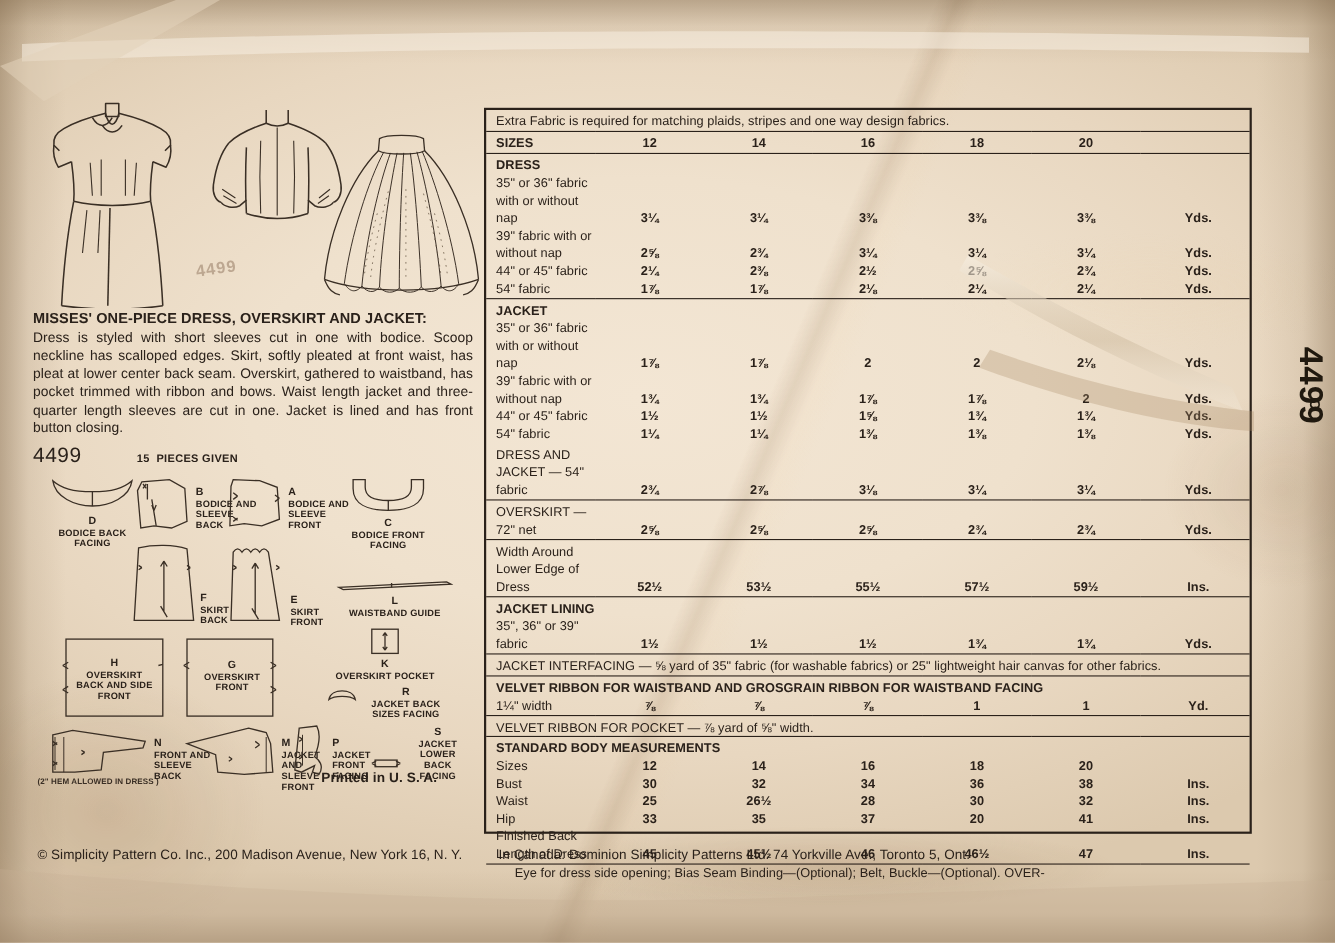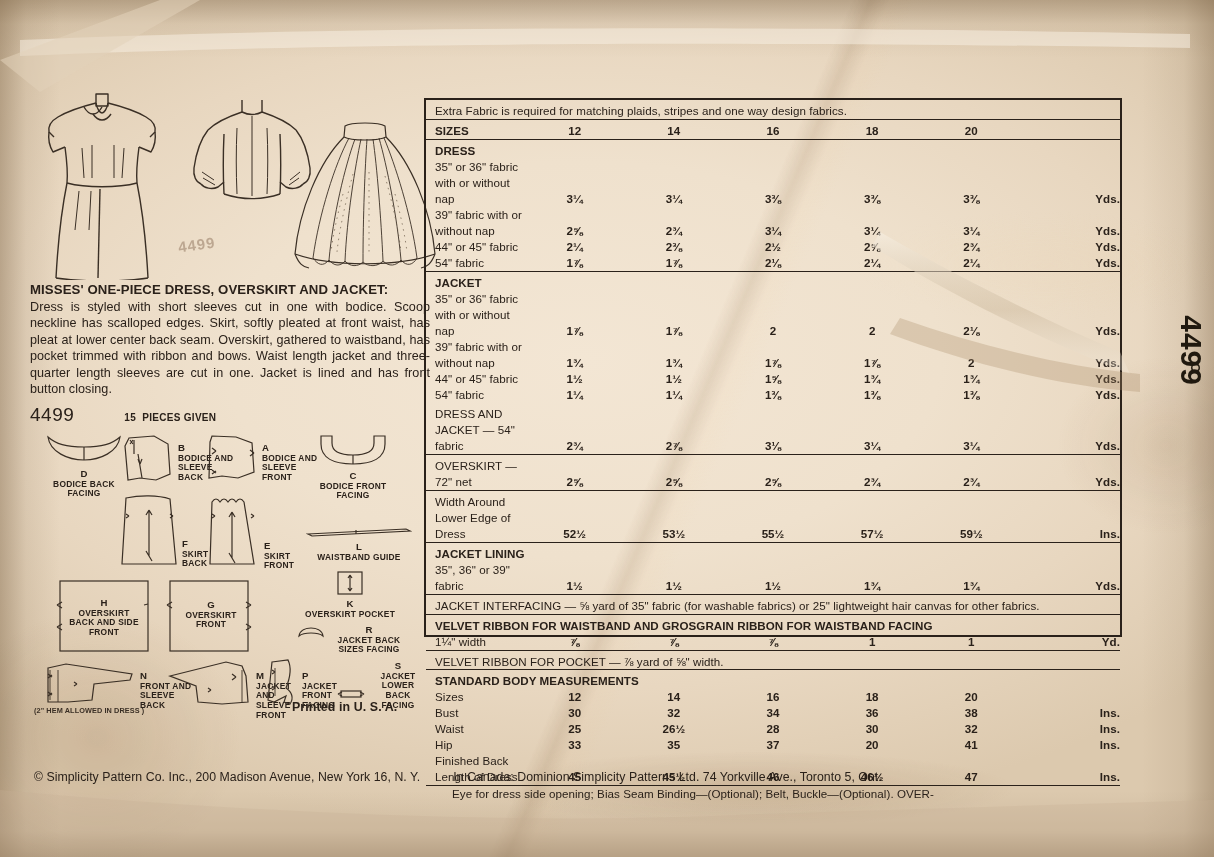--- a/index.html
+++ b/index.html
@@ -78,32 +78,32 @@
   
   #footer{
     position:absolute;left:34px;top:770px;width:1150px;z-index:5;
     font-size:12.3px;letter-spacing:.05px;white-space:nowrap;
   }
   #footer .cmark{font-size:12px;}
   #footer .gap{display:inline-block;width:26px;}
 
   
   #right-panel{
-    left:424px;top:98px;width:698px;height:539px;
+    left:440px;top:98px;width:698px;height:660px;
     border:2px solid #2a211a;background:transparent;
     box-sizing:border-box;
   }
   #tbl{width:100%;border-collapse:collapse;table-layout:fixed;}
   #tbl td{
     font-size:11.6px;color:#2a211a;padding:0;vertical-align:bottom;
     letter-spacing:.05px;line-height:1.38;
   }
   .c-lab{width:330px;padding-left:9px !important;}
   .c-v{width:63px;text-align:center;}
-  .c-u{width:48px;text-align:right;padding-left:6px !important;}
+  .c-u{width:48px;text-align:center;padding-left:6px !important;}
   tr.rule > td{border-bottom:1.6px solid #2a211a;}
   .bold{font-weight:bold;}
   .hdr-num{font-weight:bold;font-size:12.4px;}
   .sec{font-weight:bold;font-size:11.8px;letter-spacing:.2px;}
   .pad-t{padding-top:3px !important;}
   .full{padding-left:9px !important;padding-right:8px !important;}
   .notes{font-size:11.5px;line-height:1.32;}
   .indent{padding-left:26px !important;}
 
   

